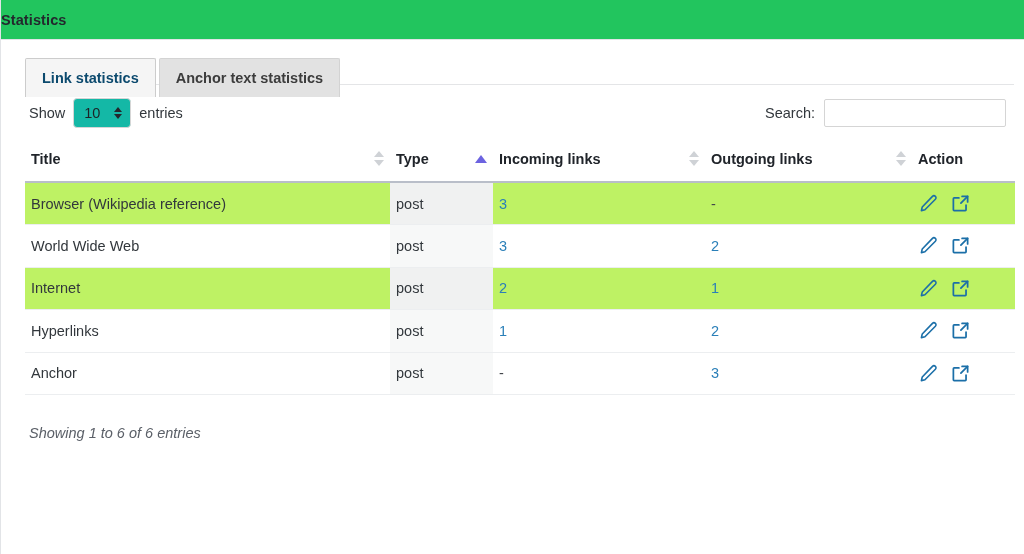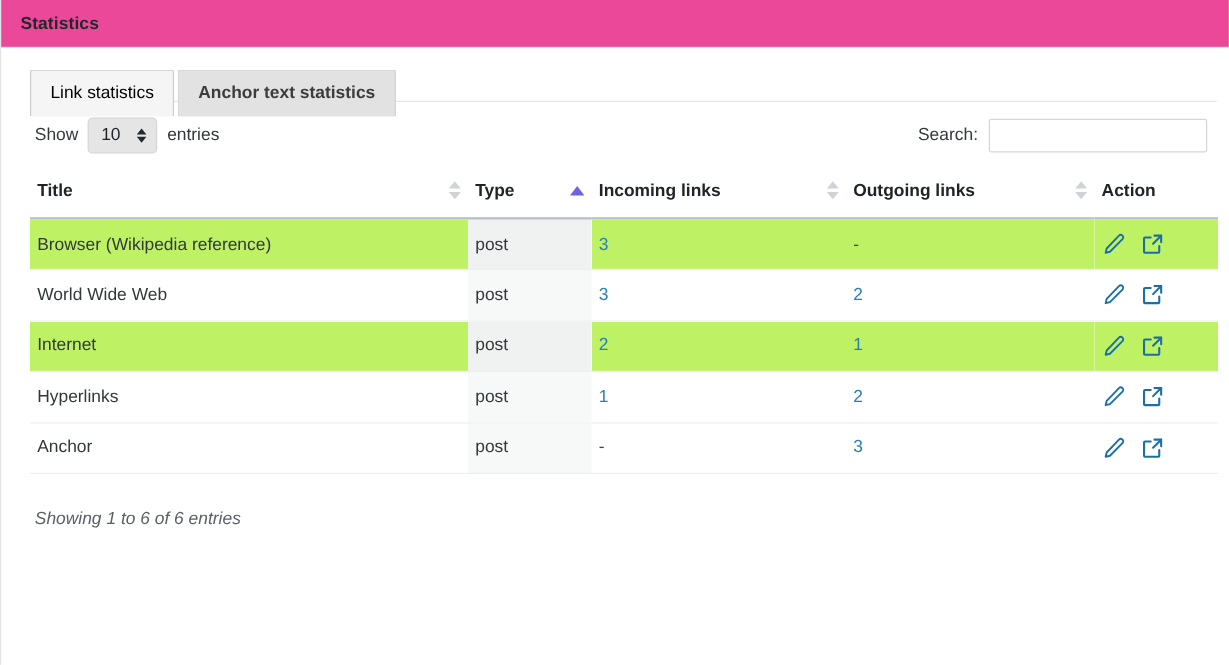--- a/index.html
+++ b/index.html
@@ -21,25 +21,25 @@
     height: 554px;
     box-sizing: border-box;
     border-left: 1px solid #e2e4e7;
     background: #ffffff;
   }
 
   
   .panel-header {
     height: 40px;
     box-sizing: border-box;
-    background: #ec4899;
+    background: #22c55e;
     border-bottom: 1px solid #e2e4e7;
     display: flex;
     align-items: center;
-    padding-left: 16px;
+    padding-left: 0;
   }
   .panel-title {
     font-size: 14.5px;
     font-weight: bold;
     color: #23282d;
     letter-spacing: 0.1px;
   }
 
   
   .tabs-wrap {
@@ -63,22 +63,22 @@
     padding: 0 16px;
     font-size: 14.5px;
     border: 1px solid #cfcfcf;
     border-bottom: none;
     border-radius: 2px 2px 0 0;
     cursor: pointer;
     white-space: nowrap;
   }
   .tab.active {
     background: #f5f5f5;
-    color: #000000;
-    font-weight: normal;
+    color: #0c4a6e;
+    font-weight: bold;
     border-color: #cccccc;
   }
   .tab.inactive {
     background: #e2e2e2;
     color: #3c3c3c;
     font-weight: bold;
     border-color: #d3d3d3;
   }
   .tabs-rule {
     position: absolute;
@@ -107,21 +107,21 @@
     color: #32373c;
   }
   .select-shell {
     position: relative;
     display: inline-flex;
     align-items: center;
     box-sizing: border-box;
     height: 30px;
     min-width: 58px;
     padding: 0 22px 0 10px;
-    background: #e5e5e5;
+    background: #14b8a6;
     border: 1px solid #d6d6d6;
     border-radius: 4px;
     font-size: 14.5px;
     color: #1d2327;
     cursor: pointer;
   }
   .spinner {
     position: absolute;
     right: 8px;
     top: 50%;

